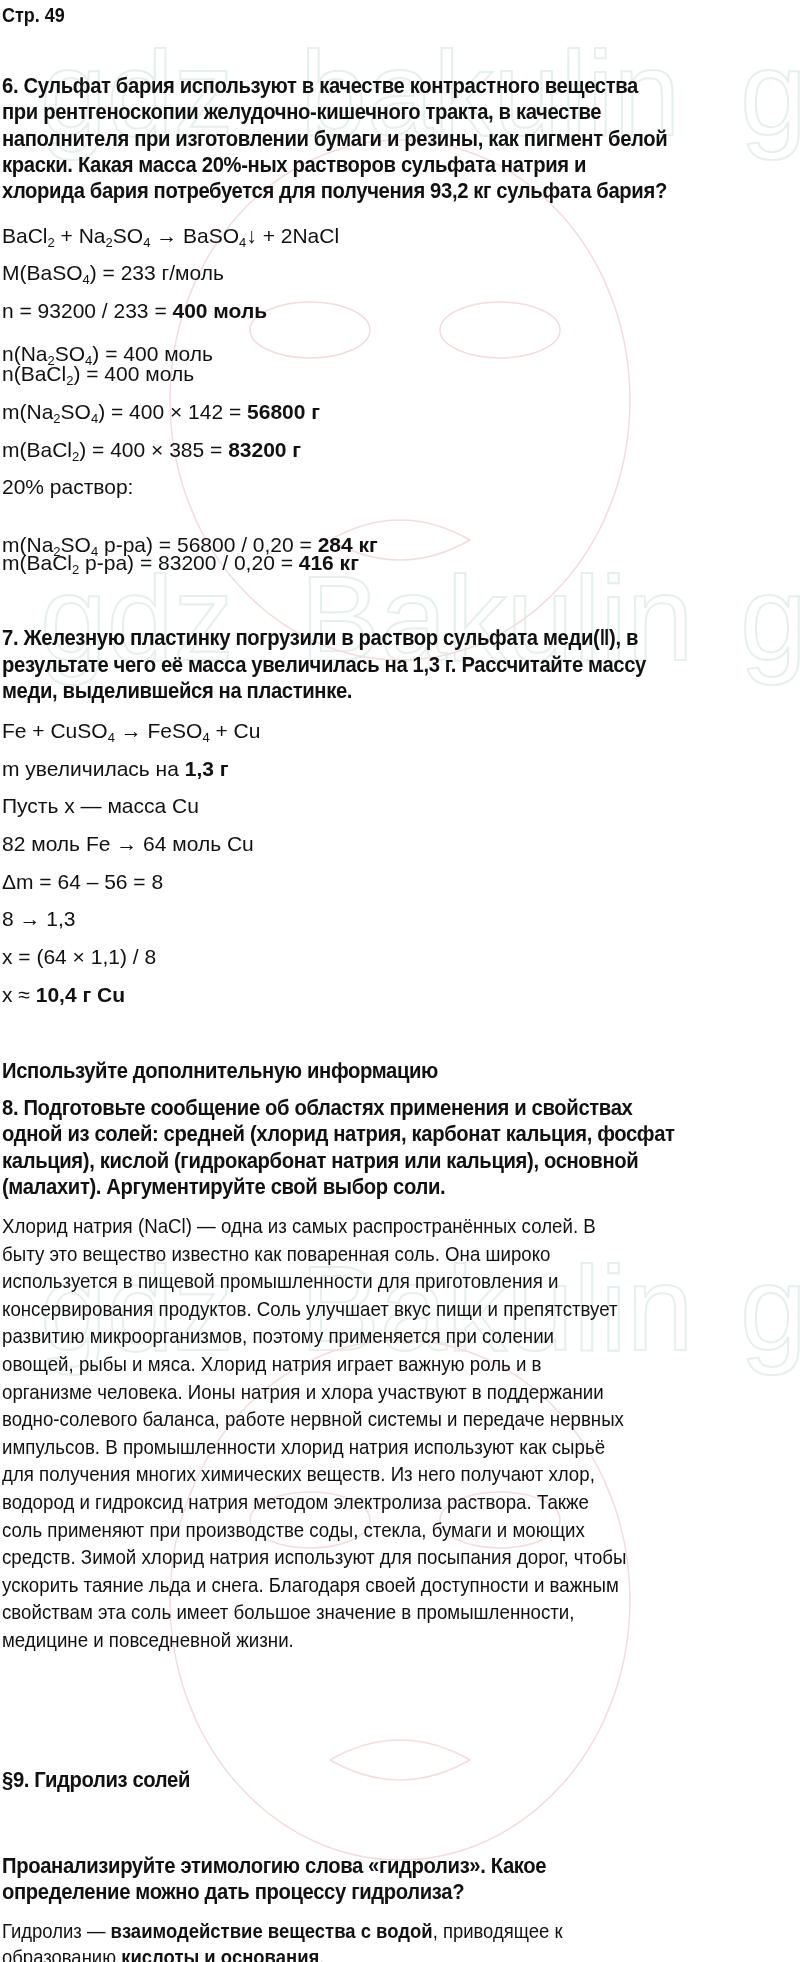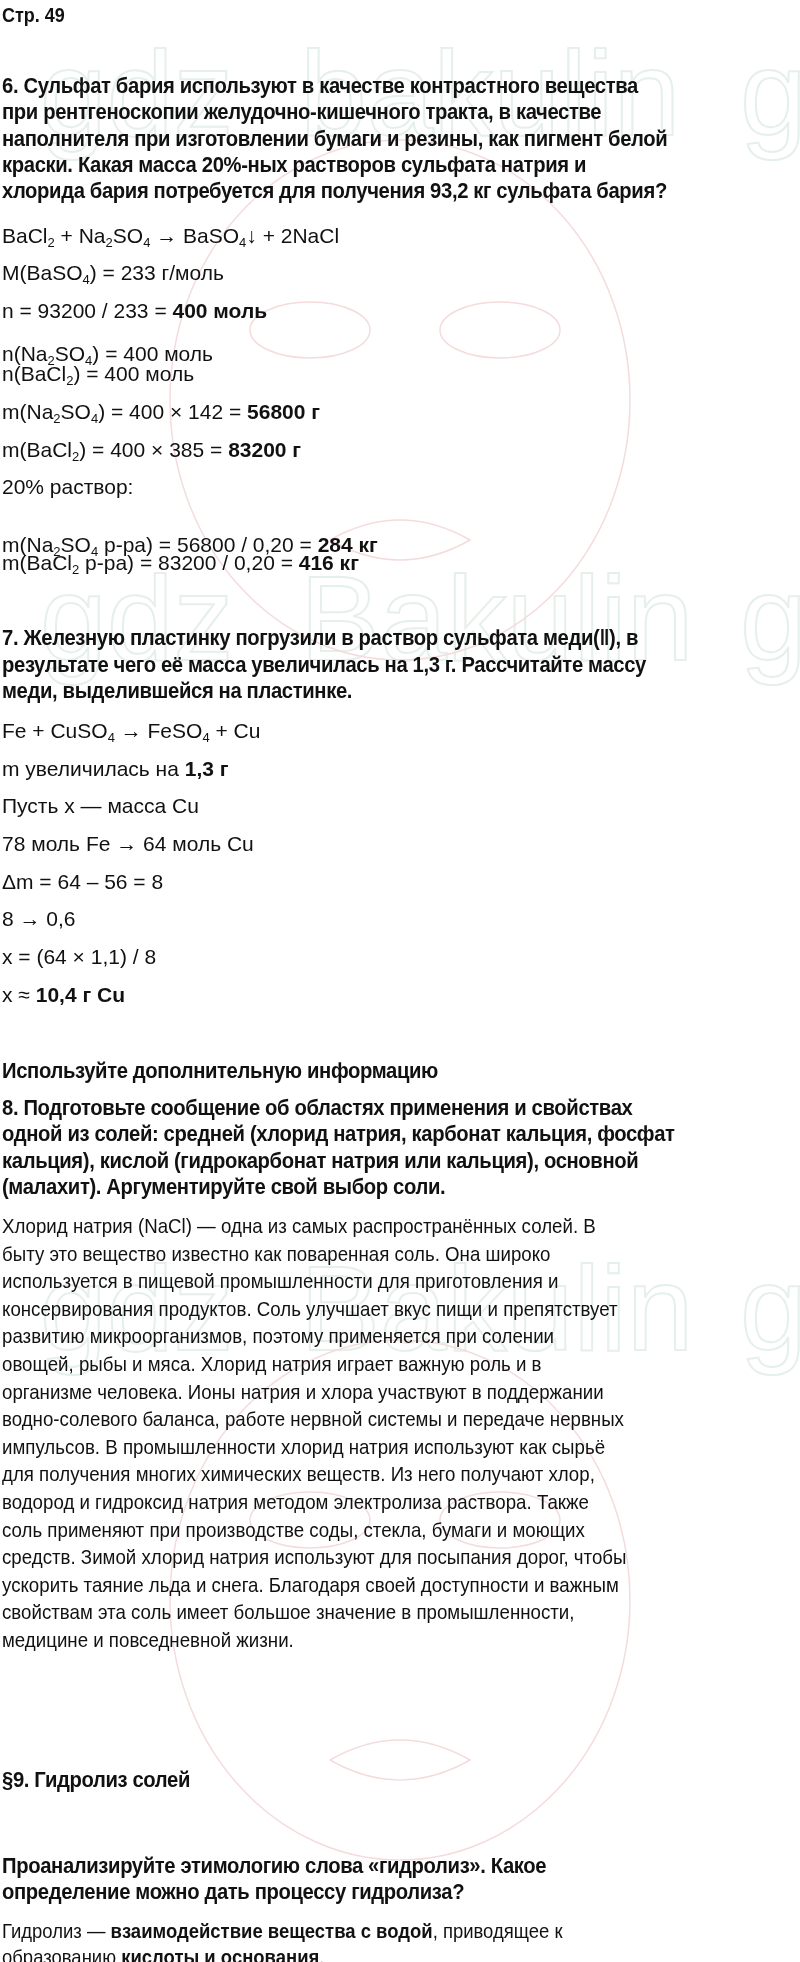--- a/index.html
+++ b/index.html
@@ -89,23 +89,23 @@
     <div class="line q" style="top:652px">результате чего её масса увеличилась на 1,3 г. Рассчитайте массу</div>
     <div class="line q" style="top:678px">меди, выделившейся на пластинке.</div>
 
     <div class="line" style="top:718px">
       <span>Fe + CuSO</span><sub>4</sub><span> → FeSO</span><sub>4</sub><span> + Cu</span>
     </div>
     <div class="line" style="top:756px">
       <span>m увеличилась на </span><span class="b">1,3 г</span>
     </div>
     <div class="line" style="top:793px">Пусть x — масса Cu</div>
-    <div class="line" style="top:831px">78 моль Fe → 64 моль Cu</div>
+    <div class="line" style="top:831px">82 моль Fe → 64 моль Cu</div>
     <div class="line" style="top:869px">Δm = 64 – 56 = 8</div>
-    <div class="line" style="top:906px">8 → 0,6</div>
+    <div class="line" style="top:906px">8 → 1,3</div>
     <div class="line" style="top:944px">x = (64 × 1,1) / 8</div>
     <div class="line" style="top:982px">
       <span>x ≈ </span><span class="b">10,4 г Cu</span>
     </div>
   </div>
 
   <div class="line q" style="top:1058px">Используйте дополнительную информацию</div>
 
   <div>
     <div class="line q" style="top:1095px">8. Подготовьте сообщение об областях применения и свойствах</div>

